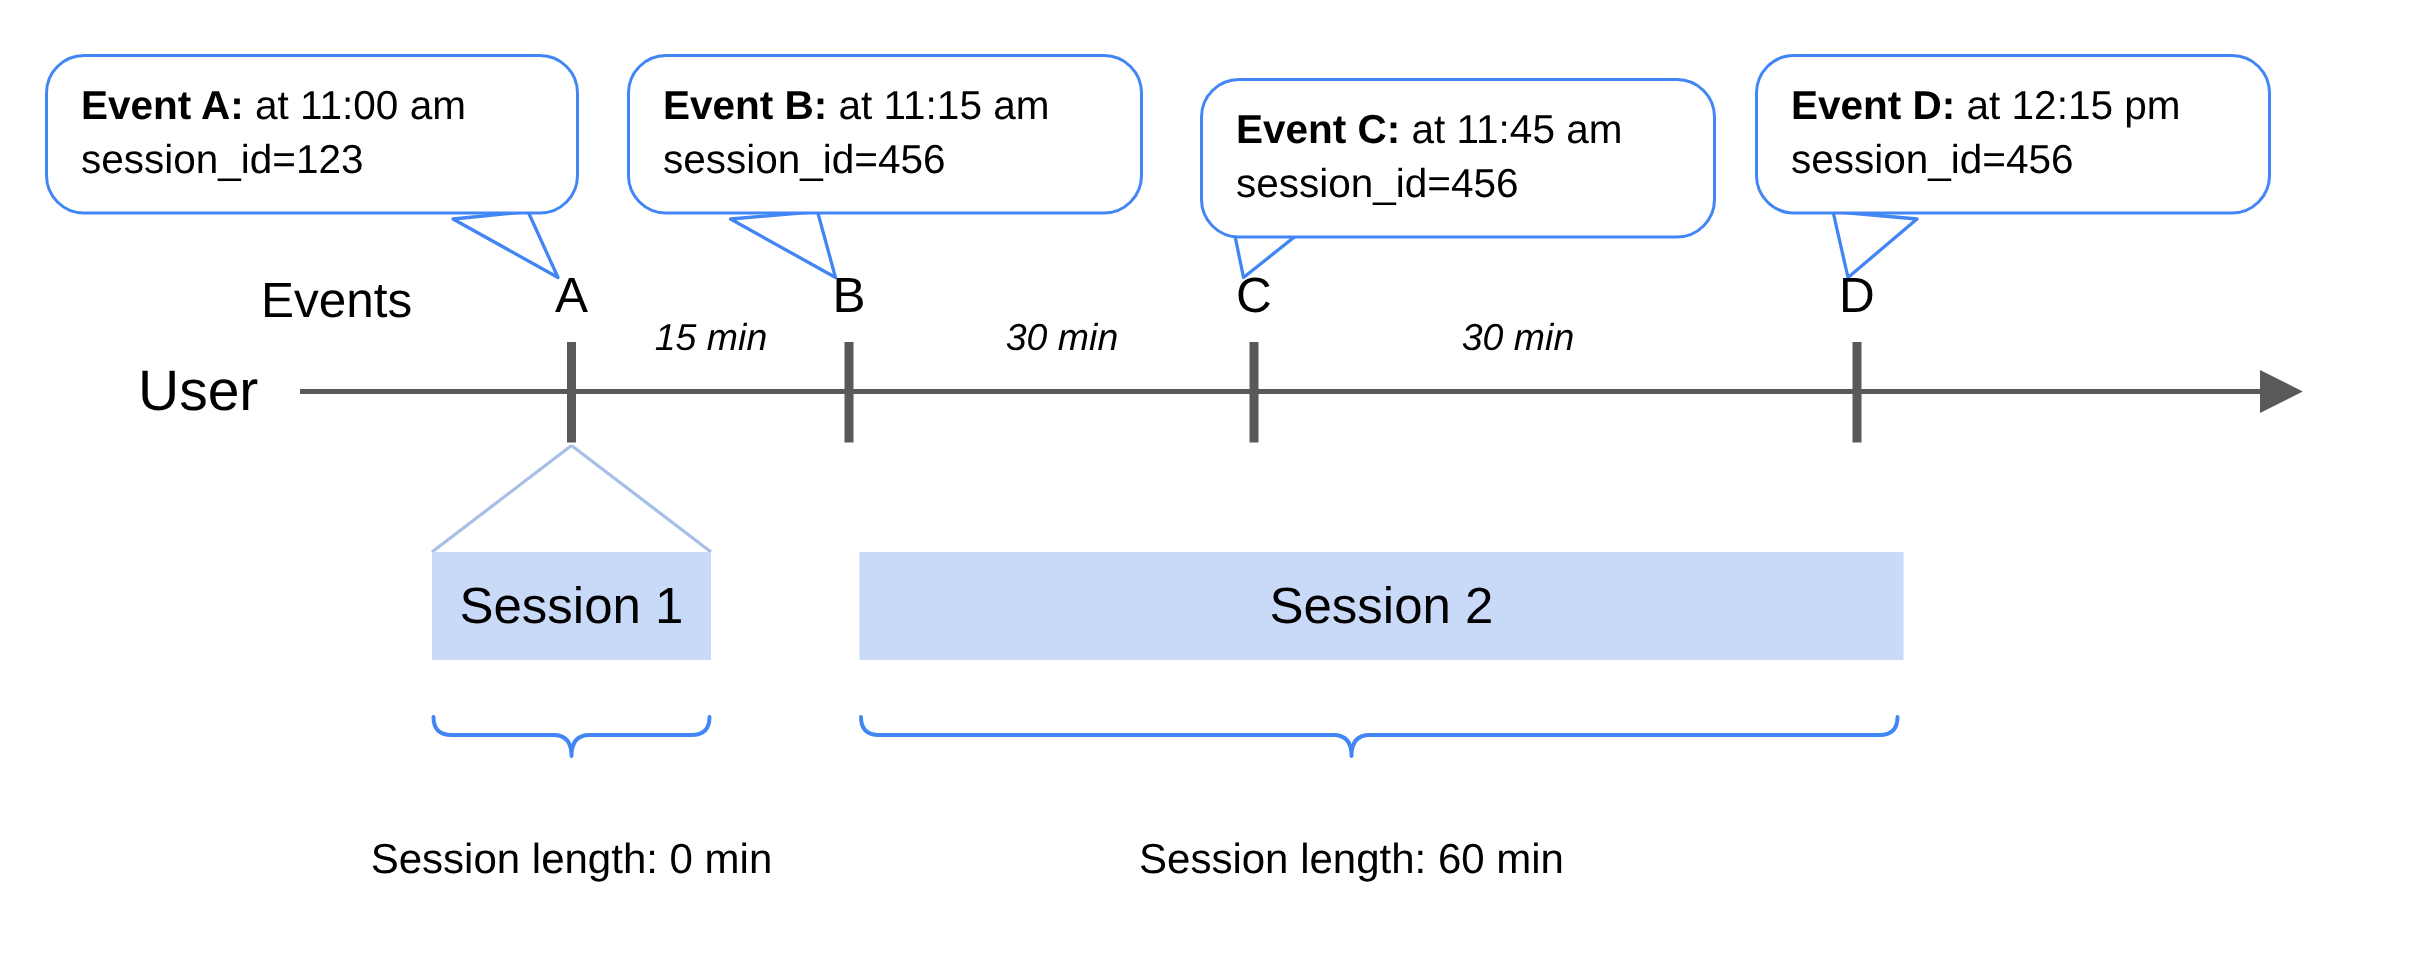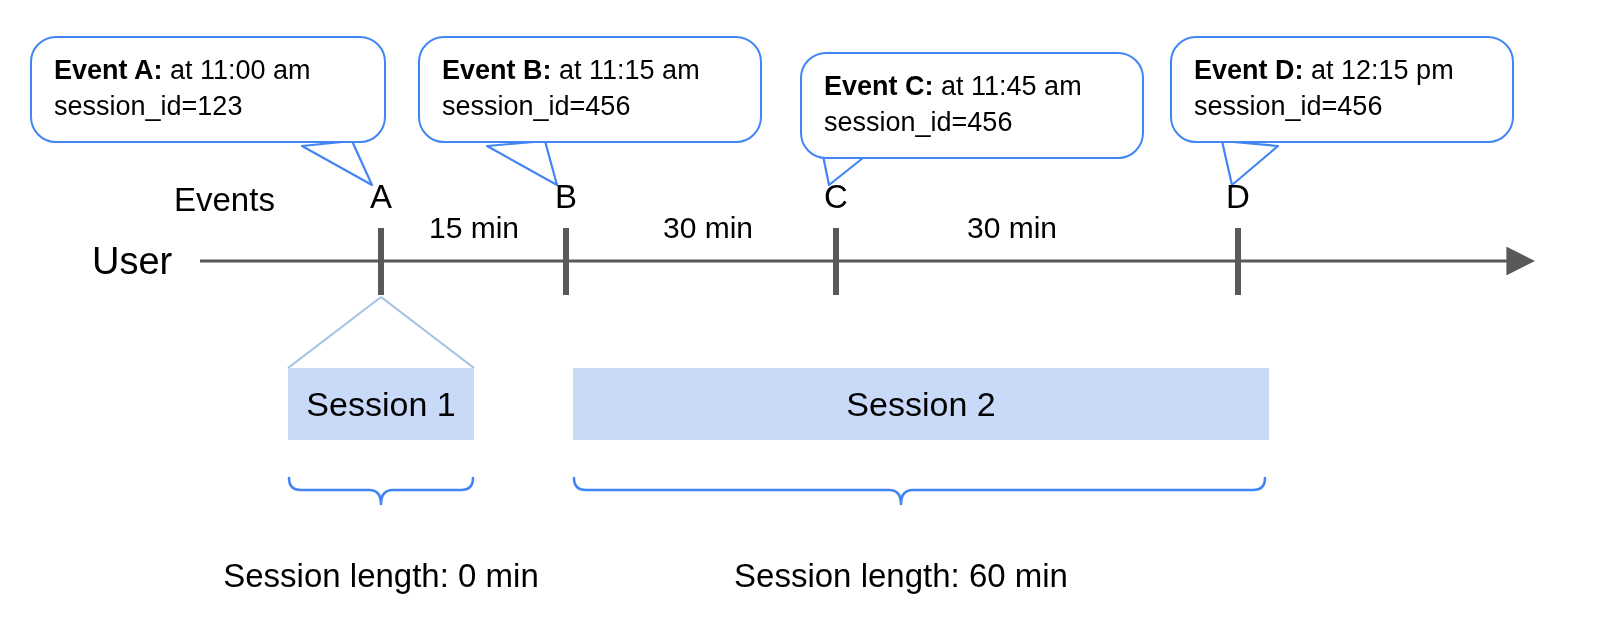--- a/index.html
+++ b/index.html
@@ -66,43 +66,44 @@
     font-size: 33px;
     color: #000000;
     text-align: center;
     white-space: nowrap;
     transform: translateX(-50%);
   }
 
   
   .gap-label {
     position: absolute;
-    font-size: 30px;
+    font-size: 25px;
     color: #000000;
     text-align: center;
     white-space: nowrap;
     transform: translateX(-50%);
+    font-style: italic;
   }
 
   
   .session-bar {
     position: absolute;
     background: #c9daf8;
     display: flex;
     align-items: center;
     justify-content: center;
     font-size: 34px;
     color: #000000;
     white-space: nowrap;
   }
 
   
   .session-length {
     position: absolute;
-    font-size: 33px;
+    font-size: 28px;
     color: #000000;
     text-align: center;
     white-space: nowrap;
     transform: translateX(-50%);
   }
 </style>
 </head>
 <body>
 
 <div id="stage">

